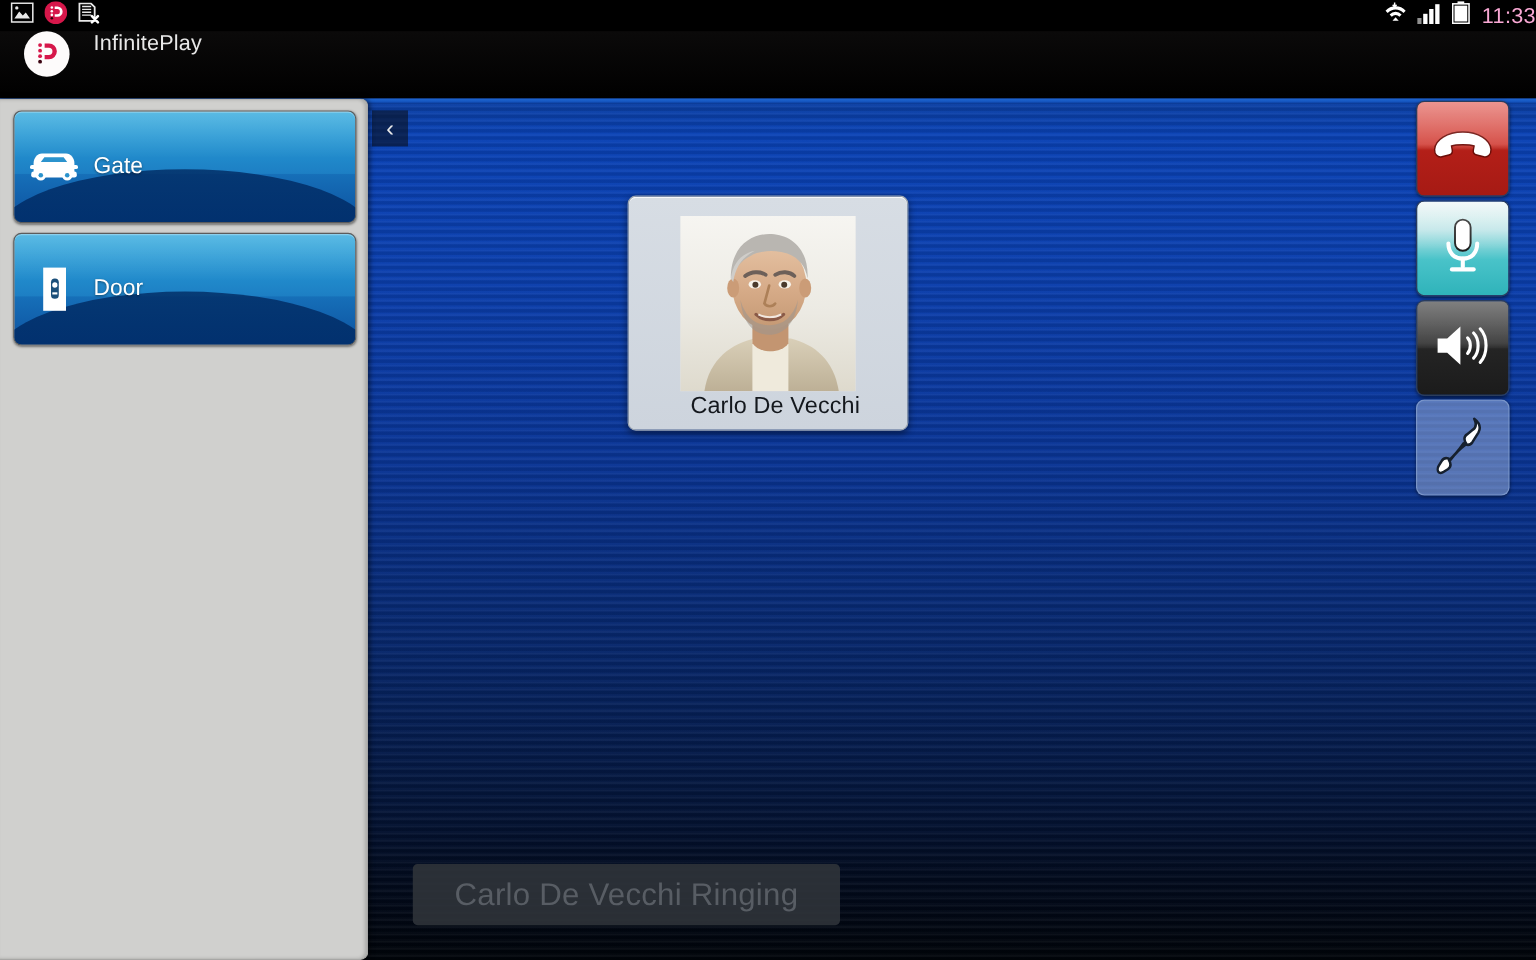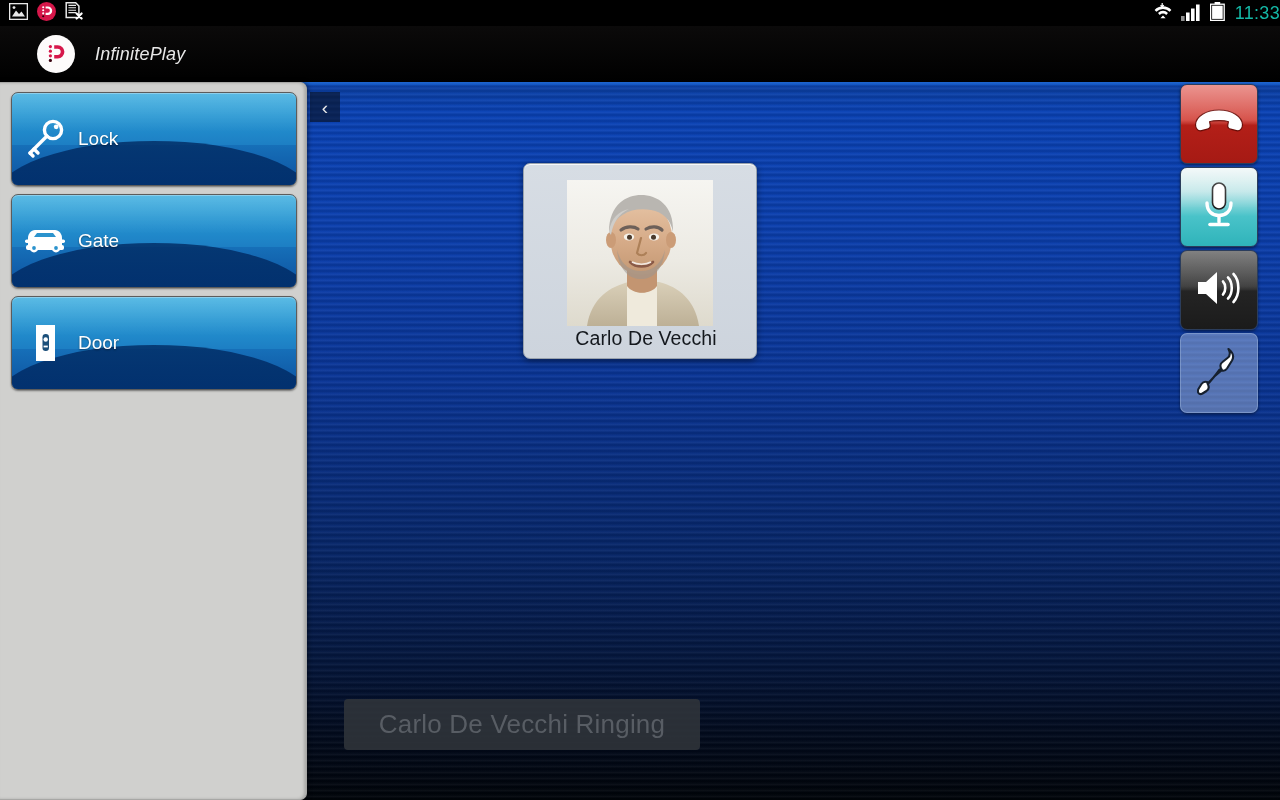--- a/index.html
+++ b/index.html
@@ -7,27 +7,27 @@
   body { font-family:"Liberation Sans", sans-serif; -webkit-font-smoothing:antialiased; }
 
   
   #statusbar{
     position:absolute; left:0; top:0; width:1280px; height:26px;
     background:#000; display:flex; align-items:center;
   }
   #status-left{ display:flex; align-items:center; gap:9px; padding-left:9px; }
   #status-right{ margin-left:auto; display:flex; align-items:center; gap:7px; padding-right:10px; }
   .sb-ico{ display:block; }
-  #clock{ color:#14b8a6; font-size:18px; letter-spacing:.3px; font-family:"Liberation Sans",sans-serif; }
+  #clock{ color:#f9a8d4; font-size:18px; letter-spacing:.3px; font-family:"Liberation Sans",sans-serif; }
 
   
   #appbar{
     position:absolute; left:0; top:26px; width:1280px; height:56px;
     background:linear-gradient(#0b0a0a,#000);
-    display:flex; align-items:center; padding-left:37px;font-style:italic;
+    display:flex; padding-left:20px;
   }
   #app-logo{
     width:38px; height:38px; border-radius:50%;
     background:#fdfbfb; position:relative; flex:none;
     display:flex; align-items:center; justify-content:center;
   }
   #app-title{ color:#e8e8e8; font-size:18px; margin-left:20px; letter-spacing:.2px; }
 
   
   #stage{
@@ -120,21 +120,21 @@
     background:linear-gradient(to bottom, rgba(255,255,255,.30), rgba(255,255,255,.02));
     pointer-events:none;
   }
   #btn-hangup{ background:linear-gradient(to bottom,#e2665f 0%,#d44a42 45%,#b31f18 52%,#a61a14 100%); }
   #btn-mic{ background:linear-gradient(to bottom,#eef6f6 0%,#bfe6e8 30%,#49c3c9 62%,#2fb3ba 100%); }
   #btn-speaker{ background:linear-gradient(to bottom,#4a4a4a 0%,#3a3a3a 45%,#242424 52%,#1b1b1b 100%); }
   #btn-answer{ background:rgba(190,205,230,.42); border-color:rgba(150,175,215,.55); }
 
   
   #toast{
-    position:absolute; left:344px; top:699px; width:356px; height:51px;
+    position:absolute; left:344px; top:720px; width:356px; height:51px;
     background:rgba(48,52,58,.88);
     border-radius:4px;
     display:flex; align-items:center; justify-content:center;
   }
   #toast-text{ color:#585d64; font-size:26px; letter-spacing:.2px; }
 </style>
 </head>
 <body>
 
 <div id="statusbar">
@@ -261,34 +261,20 @@
 
       <path d="M63 82 C69 88 80 88 86 82" stroke="#8a5a47" stroke-width="2.6" fill="none" stroke-linecap="round"></path>
       <path d="M65 82 C70 85 79 85 84 82" stroke="#f2e8e0" stroke-width="1.6" fill="none"></path>
     </svg>
   </div>
   <div id="contact-name">Carlo De Vecchi</div>
 </div>
 
 <div id="sidebar">
 
-  <div class="navbtn">
-    <span class="nav-icon">
-      <svg width="46" height="44" viewBox="0 0 46 44">
-        <g fill="none" stroke="#fff" stroke-width="3.4" stroke-linecap="round" stroke-linejoin="round">
-          <circle cx="31" cy="13" r="8.6"></circle>
-          <path d="M25 19 L8 36"></path>
-          <path d="M12 32 L16 36"></path>
-          <path d="M8 36 L11 39"></path>
-        </g>
-        <circle cx="34.2" cy="9.8" r="2.4" fill="#fff"></circle>
-      </svg>
-    </span>
-    <span class="nav-label">Lock</span>
-  </div>
 
   <div class="navbtn">
     <span class="nav-icon">
       <svg width="48" height="44" viewBox="0 0 48 44">
         <path d="M7 30 L7 19 C7 15 10 11 14 11 L34 11 C38 11 41 15 41 19 L41 30 Z" fill="#fff"></path>
         <path d="M13 18 L16 14 L32 14 L35 18 Z" fill="#2b93cd"></path>
         <rect x="5" y="26" width="38" height="5" rx="2" fill="#fff"></rect>
         <circle cx="13" cy="29" r="4.4" fill="#fff"></circle>
         <circle cx="35" cy="29" r="4.4" fill="#fff"></circle>
         <circle cx="13" cy="29" r="1.9" fill="#2b93cd"></circle>

